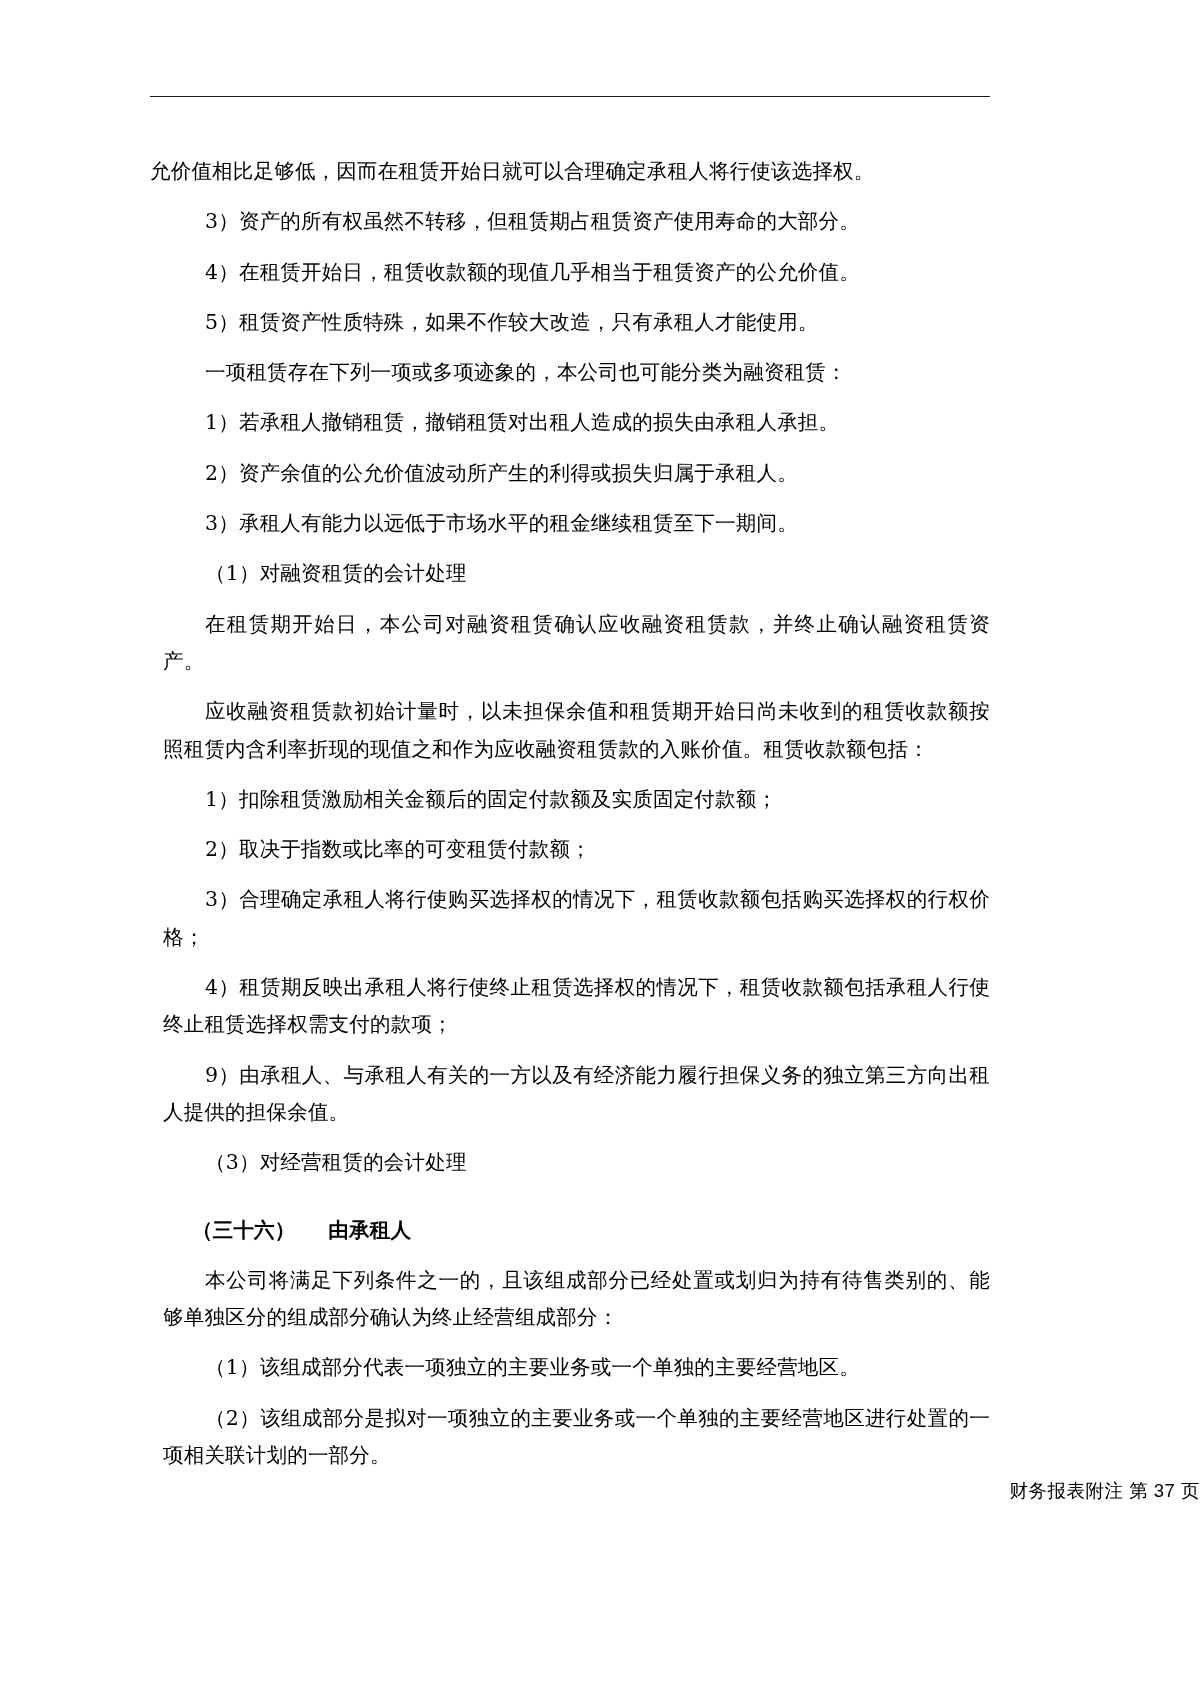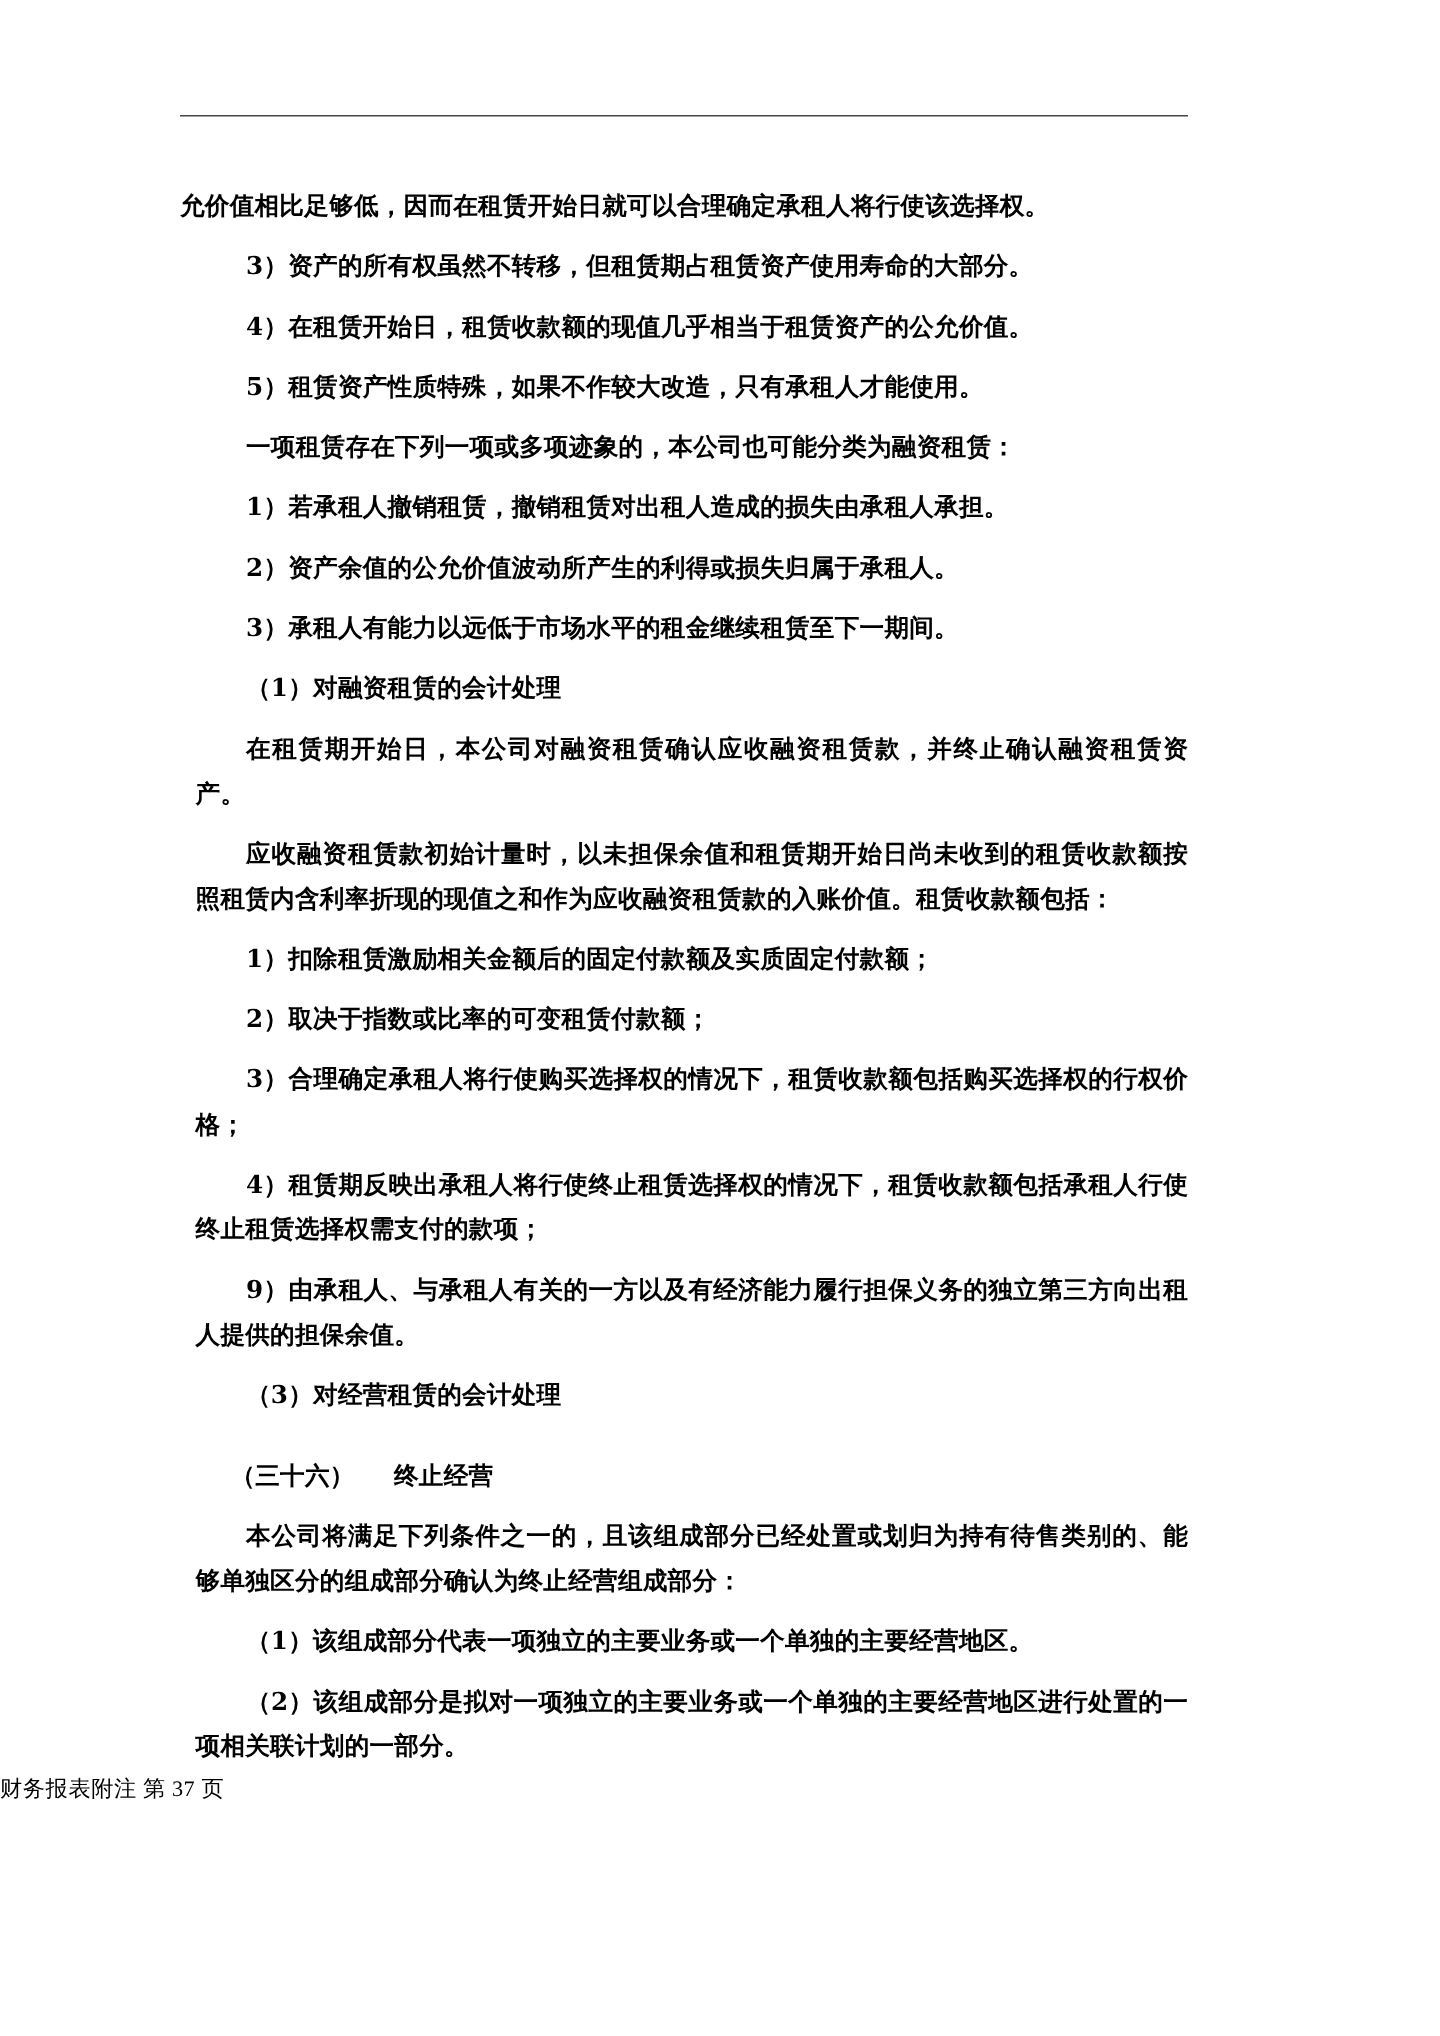--- a/index.html
+++ b/index.html
@@ -29,21 +29,20 @@
     border-top: 1.6px solid #1a1a1a;
     margin-bottom: 56px;
   }
   p {
     margin: 0 0 13px 0;
     font-size: 20.5px;
     line-height: 1.82;
     text-align: justify;
     text-justify: inter-ideograph;
     letter-spacing: 0.2px;
-    font-weight: bold;
   }
   .indent {
     text-indent: 2.05em;
     margin-left: 13px;
   }
   .noindent {
     text-indent: 0;
   }
   .heading {
     margin: 30px 0 13px 0;
@@ -55,24 +54,24 @@
   }
   .heading .gap {
     display: inline-block;
     width: 1.6em;
   }
   .footer {
     position: absolute;
     left: 0;
     right: 0;
     top: 1478px;
-    text-align: left;
+    text-align: right;
     font-size: 18.5px;
     letter-spacing: 0.5px;
-    font-family: Liberation Serif, serif;
+    font-family: Liberation Sans, sans-serif;
   }
 </style>
 </head>
 <body>
 
 <div class="page">
   <div class="content">
     <div class="top-rule"></div>
 
     <div>
@@ -88,21 +87,21 @@
       <p class="indent">在租赁期开始日，本公司对融资租赁确认应收融资租赁款，并终止确认融资租赁资产。</p>
       <p class="indent">应收融资租赁款初始计量时，以未担保余值和租赁期开始日尚未收到的租赁收款额按照租赁内含利率折现的现值之和作为应收融资租赁款的入账价值。租赁收款额包括：</p>
       <p class="indent">1）扣除租赁激励相关金额后的固定付款额及实质固定付款额；</p>
       <p class="indent">2）取决于指数或比率的可变租赁付款额；</p>
       <p class="indent">3）合理确定承租人将行使购买选择权的情况下，租赁收款额包括购买选择权的行权价格；</p>
       <p class="indent">4）租赁期反映出承租人将行使终止租赁选择权的情况下，租赁收款额包括承租人行使终止租赁选择权需支付的款项；</p>
       <p class="indent">9）由承租人、与承租人有关的一方以及有经济能力履行担保义务的独立第三方向出租人提供的担保余值。</p>
       <p class="indent">（3）对经营租赁的会计处理</p>
     </div>
 
-    <div class="heading"><span>（三十六）</span><span class="gap"></span><span>终止经营</span></div>
+    <div class="heading"><span>（三十六）</span><span class="gap"></span><span>由承租人</span></div>
 
     <div>
       <p class="indent">本公司将满足下列条件之一的，且该组成部分已经处置或划归为持有待售类别的、能够单独区分的组成部分确认为终止经营组成部分：</p>
       <p class="indent">（1）该组成部分代表一项独立的主要业务或一个单独的主要经营地区。</p>
       <p class="indent">（2）该组成部分是拟对一项独立的主要业务或一个单独的主要经营地区进行处置的一项相关联计划的一部分。</p>
     </div>
   </div>
 
   <div class="footer">财务报表附注 第 37 页</div>
 </div>

